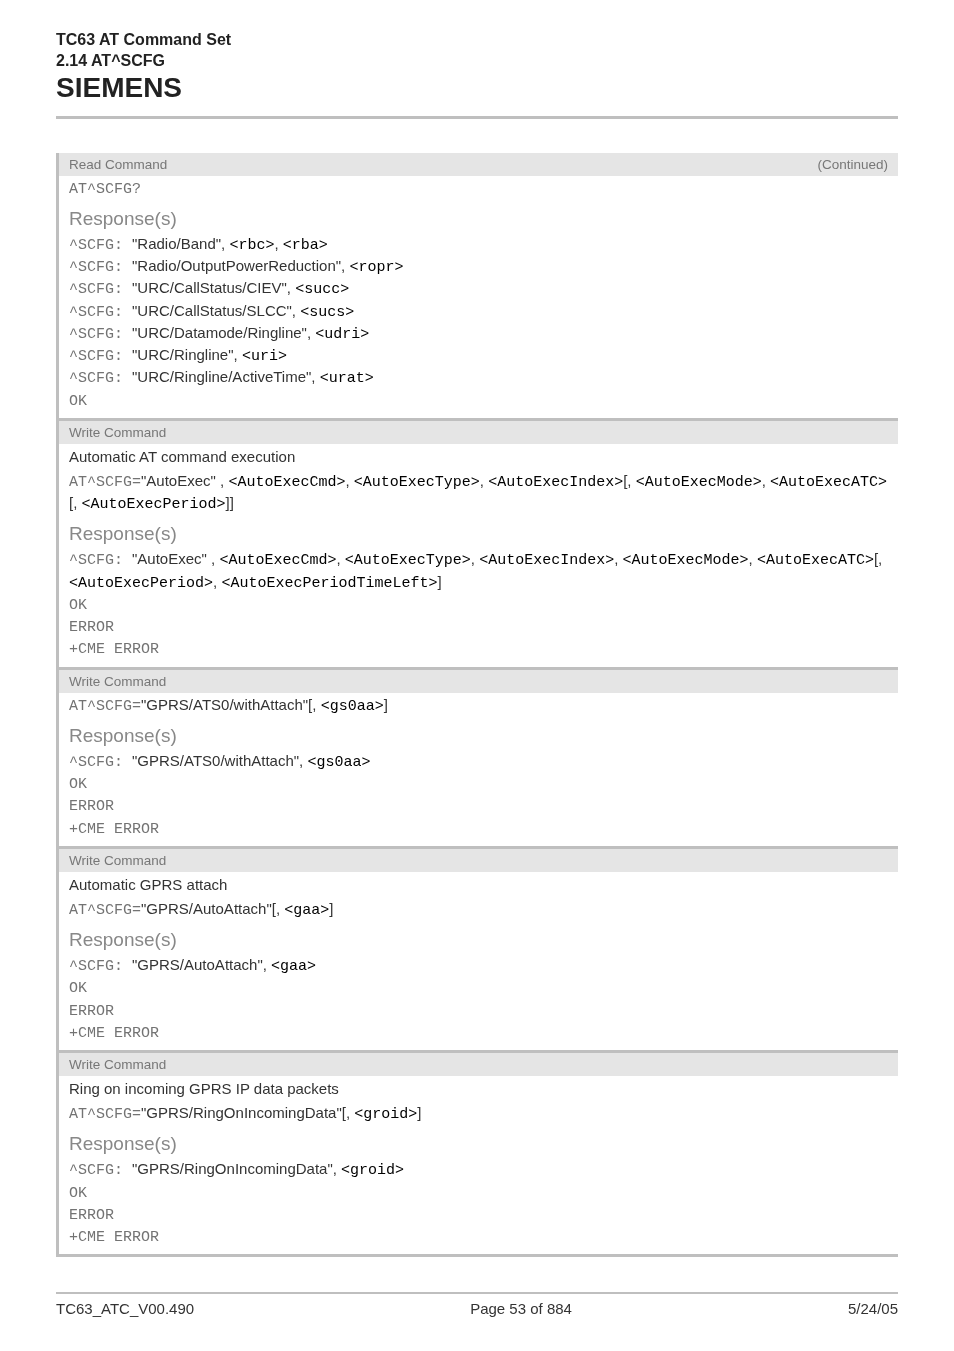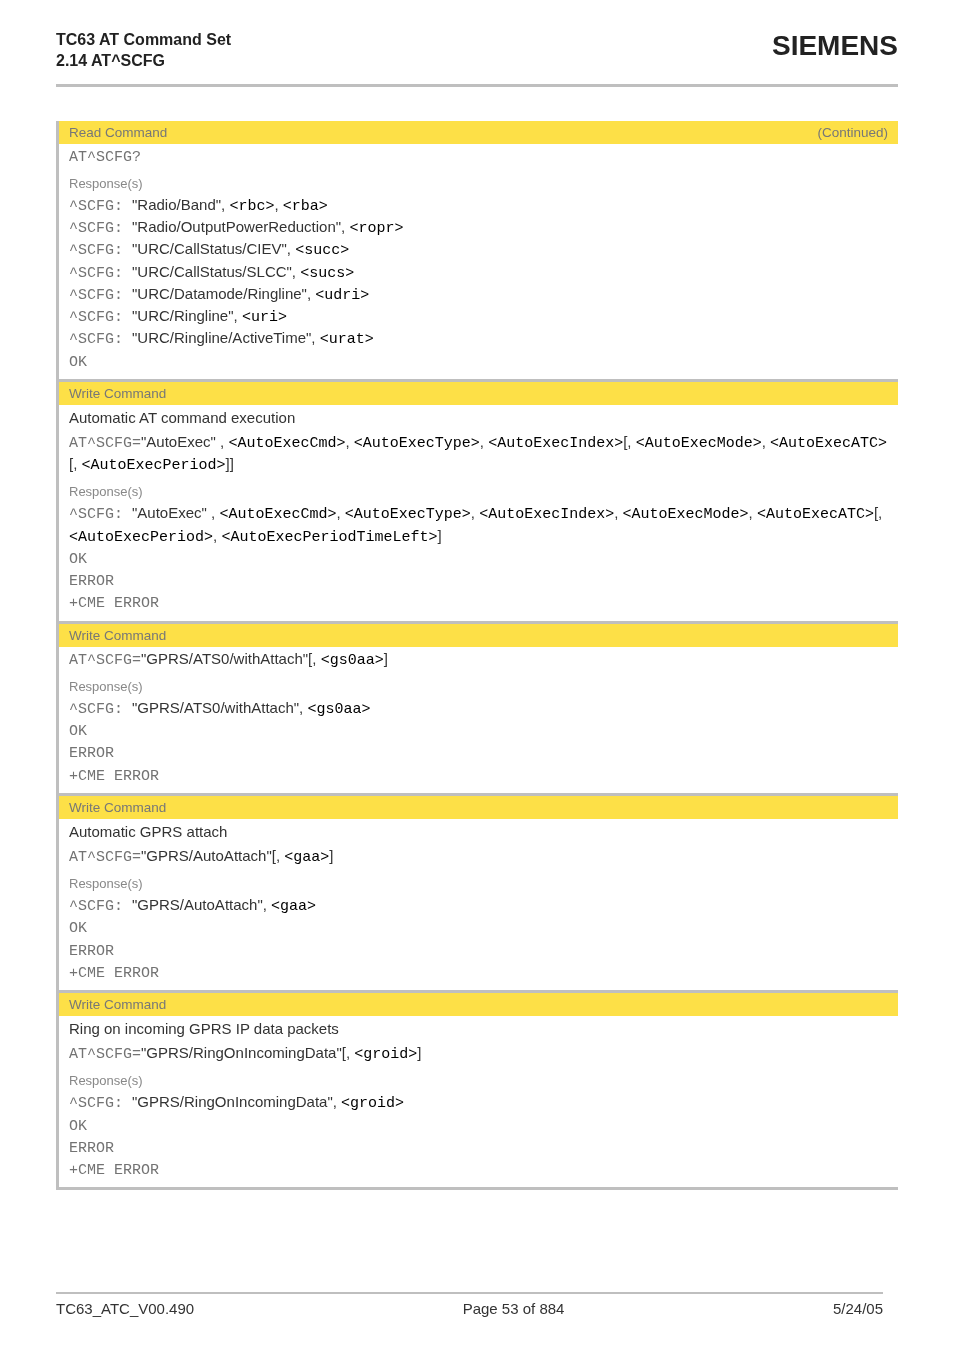--- a/index.html
+++ b/index.html
@@ -13,20 +13,21 @@
     position: relative;
   }
   .page {
     padding: 30px 56px 0 56px;
   }
   .header-row {
     display: flex;
     justify-content: space-between;
     align-items: flex-start;
     padding-bottom: 6px;
+    flex-direction: column;
   }
   .header-left {
     font-size: 16px;
     font-weight: bold;
     line-height: 1.3;
   }
   .header-right {
     font-size: 28px;
     font-weight: 900;
     letter-spacing: 0px;
@@ -39,52 +40,52 @@
   }
   .section {
     border-left: 3px solid #bfbfbf;
     border-bottom: 3px solid #bfbfbf;
     margin-bottom: 0;
   }
   .sec-head {
     display: flex;
     justify-content: space-between;
     align-items: baseline;
-    background: #fde047;
+    background: #e5e5e5;
     padding: 4px 10px 4px 10px;
     font-size: 13.5px;
     color: #777;
   }
   .sec-cont-right {
     font-size: 13.5px;
     color: #777;
   }
   .sec-body {
     padding: 2px 10px 6px 10px;
     font-size: 15px;
     line-height: 1.35;
   }
   .sec-sub {
     padding: 2px 10px 2px 10px;
-    font-size: 13px;
+    font-size: 19px;
     color: #888;
   }
   .desc {
     font-size: 15px;
     color: #333;
     padding: 4px 10px 4px 10px;
   }
   .mono { font-family: "Courier New", Courier, monospace; color: #737373; }
   .txt  { font-family: Arial, Helvetica, sans-serif; color: #333; }
   .link { font-family: "Courier New", Courier, monospace; color: #000000; }
   .linka{ font-family: Arial, Helvetica, sans-serif; color: #1a4aa8; }
   .footer {
     position: absolute;
     left: 56px;
-    right: 71px;
+    right: 56px;
     bottom: 34px;
     border-top: 2px solid #bfbfbf;
     padding-top: 6px;
     font-size: 15px;
     color: #333;
   }
   .footer-row {
     display: flex;
     justify-content: space-between;
   }

